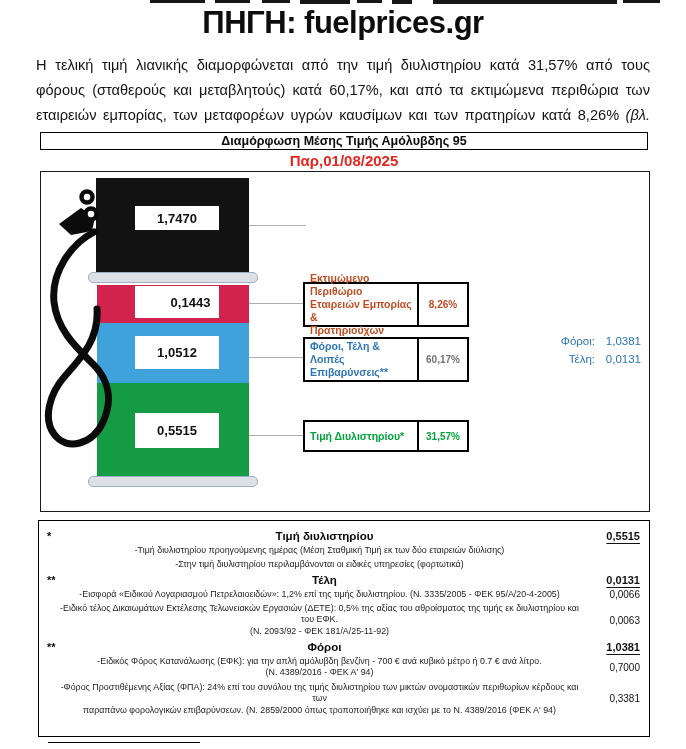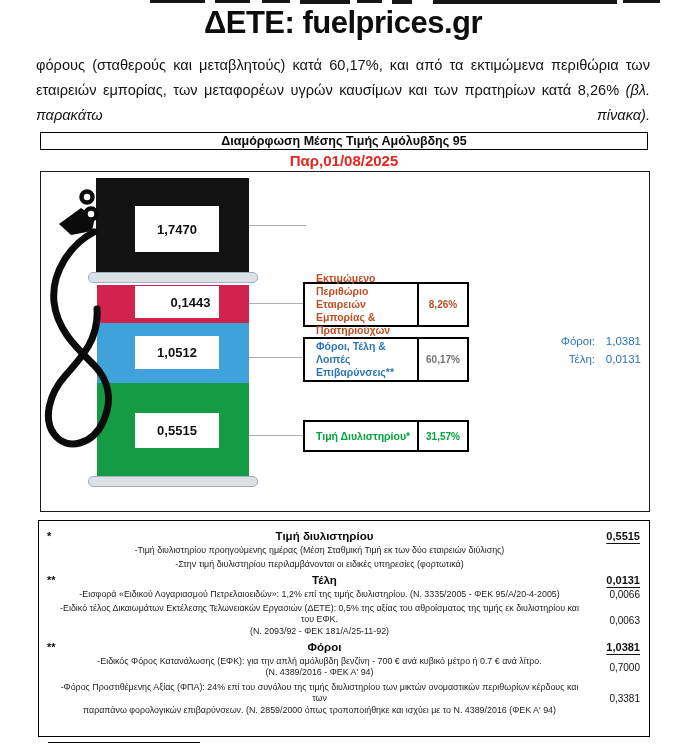--- a/index.html
+++ b/index.html
@@ -42,37 +42,37 @@
   .bar-top{top:100px;}
   .bar-bottom{top:304px;}
   .seg-red{left:56px;top:113px;width:152px;height:38px;background:#d2234f;}
   .seg-blue{left:56px;top:151px;width:152px;height:60px;background:#3fa2db;}
   .seg-green{left:56px;top:211px;width:152px;height:93px;background:#169b45;}
   .vbox{
     position:absolute;left:94px;width:84px;background:#fff;
     display:flex;align-items:center;justify-content:center;
     font-size:13px;font-weight:bold;color:#111;
   }
-  .vbox1{top:34px;height:46px;}
+  .vbox1{top:34px;height:24px;}
   .vbox2{top:114px;height:32px;padding-left:27px;}
   .vbox3{top:164px;height:33px;}
   .vbox4{top:241px;height:35px;}
   .conn{position:absolute;height:0;border-top:1.4px solid #aeaeae;}
   .conn1{left:208px;top:53px;width:57px;}
   .conn2{left:208px;top:131px;width:54px;}
   .conn3{left:208px;top:185px;width:54px;}
   .conn4{left:208px;top:263px;width:54px;}
   
   .callout{position:absolute;border:2px solid #000;background:#fff;display:flex;}
   .co1{left:265px;top:35px;width:163px;height:36px;align-items:center;padding-left:6px;
        font-size:11.5px;font-weight:bold;color:#141414;}
   .co2{left:262px;top:110px;width:166px;height:45px;}
   .co3{left:262px;top:165px;width:166px;height:45px;}
   .co4{left:262px;top:248px;width:166px;height:32px;}
-  .co-label{flex:1;display:flex;flex-direction:column;justify-content:center;padding-left:11px;
+  .co-label{flex:1;display:flex;flex-direction:column;justify-content:center;padding-left:5px;
             font-size:10.5px;font-weight:bold;line-height:13px;}
   .co-pct{width:50px;border-left:2px solid #000;display:flex;align-items:center;justify-content:center;
           font-size:10px;font-weight:bold;}
   .c-orange{color:#bf4d22;}
   .c-blue{color:#2e75b6;}
   .c-navy{color:#737373;}
   .c-green{color:#00a43b;}
   
   .side-note{position:absolute;left:465px;top:160px;width:135px;color:#2e75b6;font-size:11.5px;}
   .side-note .sn-row{display:flex;justify-content:flex-end;line-height:18px;}
@@ -107,29 +107,26 @@
     <div class="remnant" style="left:150px;width:55px;"></div>
     <div class="remnant" style="left:215px;width:35px;"></div>
     <div class="remnant" style="left:262px;width:28px;"></div>
     <div class="remnant" style="left:300px;width:50px;height:4px;"></div>
     <div class="remnant" style="left:357px;width:25px;"></div>
     <div class="remnant" style="left:392px;width:20px;height:4px;"></div>
     <div class="remnant" style="left:433px;width:184px;height:4px;"></div>
     <div class="remnant" style="left:623px;width:37px;"></div>
   </div>
 
-  <div class="page-title">ΔΕΤΕ: fuelprices.gr</div>
+  <div class="page-title">ΠΗΓΗ: fuelprices.gr</div>
 
   <div class="intro">
+    <div class="jline">Η τελική τιμή λιανικής διαμορφώνεται από την τιμή διυλιστηρίου κατά 31,57% από τους</div>
     <div class="jline">φόρους (σταθερούς και μεταβλητούς) κατά 60,17%, και από τα εκτιμώμενα περιθώρια των</div>
     <div class="jline"><span>εταιρειών εμπορίας, των μεταφορέων υγρών καυσίμων και των πρατηρίων κατά 8,26%</span> <span class="it">(βλ.</span></div>
-    <div class="lastline">
-      <span>παρακάτω</span>
-        <span>πίνακα).</span>
-    </div>
   </div>
 
   <div class="hdr-box">
     <span>Διαμόρφωση Μέσης Τιμής Αμόλυβδης 95</span>
   </div>
   <div class="date-line">Παρ,01/08/2025</div>
 
   <div class="frame">
 
     <div class="seg seg-black"></div>

